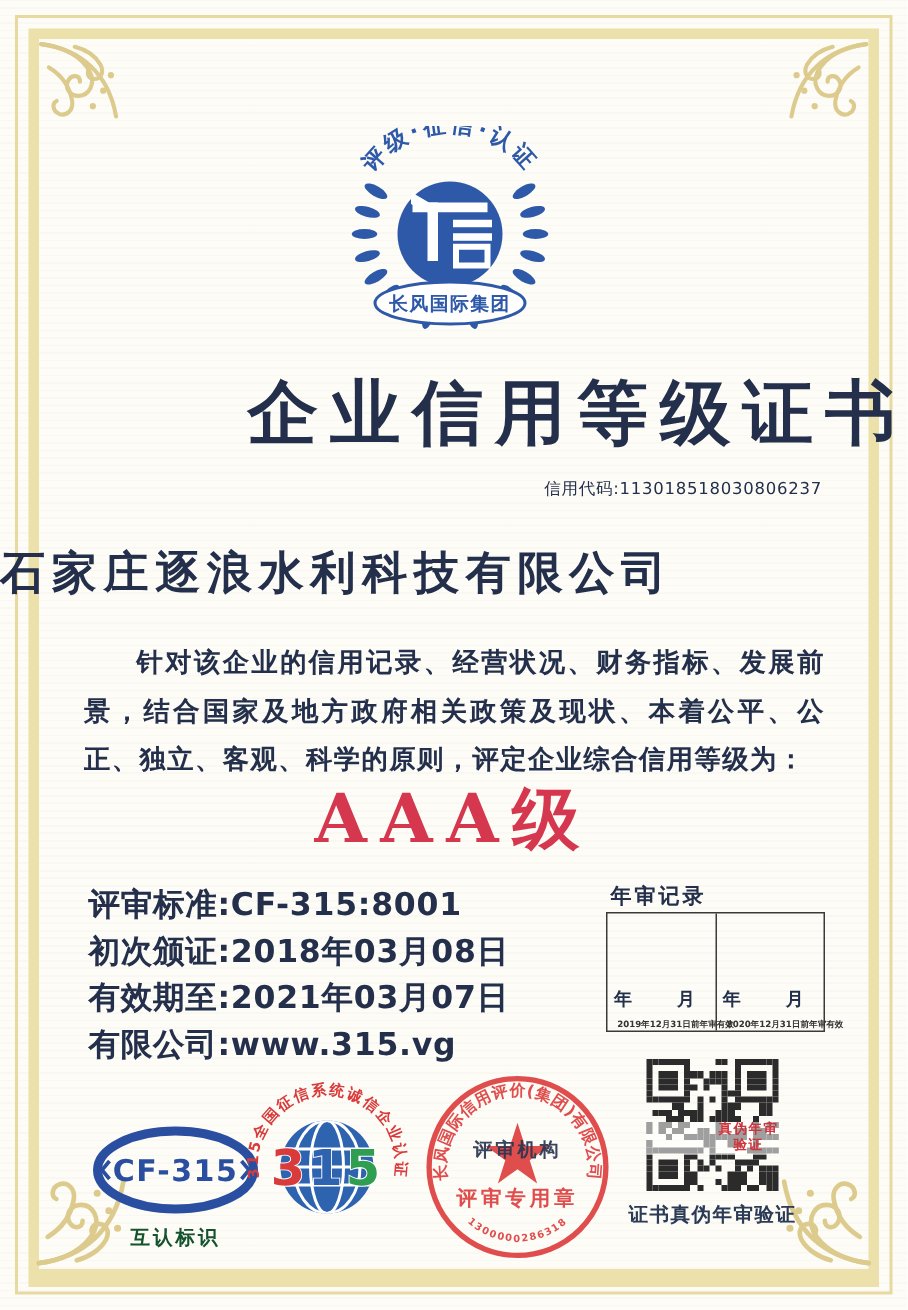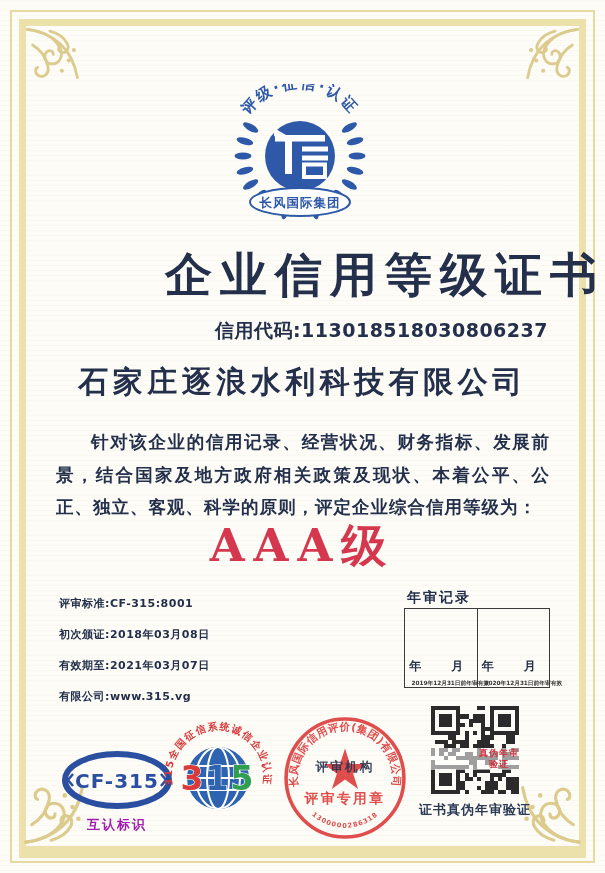--- a/index.html
+++ b/index.html
@@ -15,49 +15,49 @@
   .corner.tl{left:24px;top:26px;}
   .corner.tr{right:24px;top:26px;transform:scaleX(-1);}
   .corner.bl{left:22px;top:776px;width:70px;height:70px;transform:scaleY(-1);}
   .corner.br{right:22px;top:776px;width:70px;height:70px;transform:scale(-1,-1);}
   
   .logo{position:absolute;left:212px;top:84px;width:176px;height:142px;}
   
   .title{position:absolute;left:0;right:0;top:244px;text-align:right;
         font-family:"DejaVu Serif","Liberation Serif",serif;font-weight:700;
         font-size:47px;letter-spacing:8px;color:#24304b;white-space:nowrap;}
-  .code-line{position:absolute;right:57px;top:318px;font-weight:700;font-size:19px;
+  .code-line{position:absolute;right:57px;top:318px;font-weight:400;font-size:11px;
         letter-spacing:.5px;color:#24304b;}
-  .company{position:absolute;left:0;right:0;top:362px;text-align:center;font-weight:700;
+  .company{position:absolute;left:0;right:0;top:362px;text-align:left;font-weight:700;
         font-size:30px;letter-spacing:4.5px;color:#24304b;white-space:nowrap;font-family:Liberation Serif, serif;}
   .body-par{position:absolute;left:56px;width:494px;top:426px;
         font-family:"DejaVu Serif","Liberation Serif",serif;font-weight:600;
         font-size:17.5px;line-height:32.5px;letter-spacing:1px;text-align:justify;
         text-indent:2em;color:#24304b;}
   .grade{position:absolute;left:0;right:0;top:516px;text-align:center;
         font-family:"DejaVu Serif","Liberation Serif",serif;font-weight:700;
         font-size:45px;letter-spacing:9px;color:#d5384e;}
-  .fields{position:absolute;left:59px;top:588px;font-weight:700;font-size:11px;
+  .fields{position:absolute;left:59px;top:588px;font-weight:700;font-size:21px;
         line-height:31px;letter-spacing:.5px;color:#24304b;}
   
   .ar-title{position:absolute;left:407px;top:589px;font-weight:700;font-size:14px;
         letter-spacing:2px;color:#24304b;}
   .ar-box{position:absolute;left:404px;top:608px;width:144px;height:78px;
         border:1.2px solid #3a3a3a;display:flex;}
   .ar-cell{position:relative;flex:1;}
   .ar-cell + .ar-cell{border-left:1.2px solid #3a3a3a;}
   .ar-ym{position:absolute;bottom:12px;left:0;right:0;text-align:center;
         font-weight:700;font-size:12px;letter-spacing:9px;color:#24304b;white-space:nowrap;}
   .ar-note{position:absolute;bottom:0;left:0;right:0;text-align:center;
         font-size:7px;transform:scale(.82);transform-origin:center bottom;
         color:#333;white-space:nowrap;font-weight:700;}
   
   .seal-cf{position:absolute;left:60px;top:750px;width:114px;height:60px;}
   .lbl-cf{position:absolute;left:60px;top:816px;width:114px;text-align:center;
-        font-weight:700;font-size:13px;letter-spacing:2px;color:#a21caf;}
+        font-weight:700;font-size:13px;letter-spacing:2px;color:#14532d;}
   .seal-globe{position:absolute;left:162px;top:720px;width:112px;height:112px;}
   .seal-red{position:absolute;left:281px;top:714px;width:128px;height:128px;}
   .qr-wrap{position:absolute;left:431px;top:706px;width:88px;height:88px;}
   .qr-grid{display:grid;grid-template-columns:repeat(21,1fr);grid-template-rows:repeat(21,1fr);
         width:88px;height:88px;}
   .qr-grid i{display:block;}
   .qr-grid i.on{background:#2b2b2b;}
   .qr-overlay{position:absolute;left:0;right:0;top:42px;text-align:center;
         font-size:9px;font-weight:700;color:#d0333c;background:rgba(255,255,255,.55);
         letter-spacing:1px;line-height:11px;padding-left:48px;}

